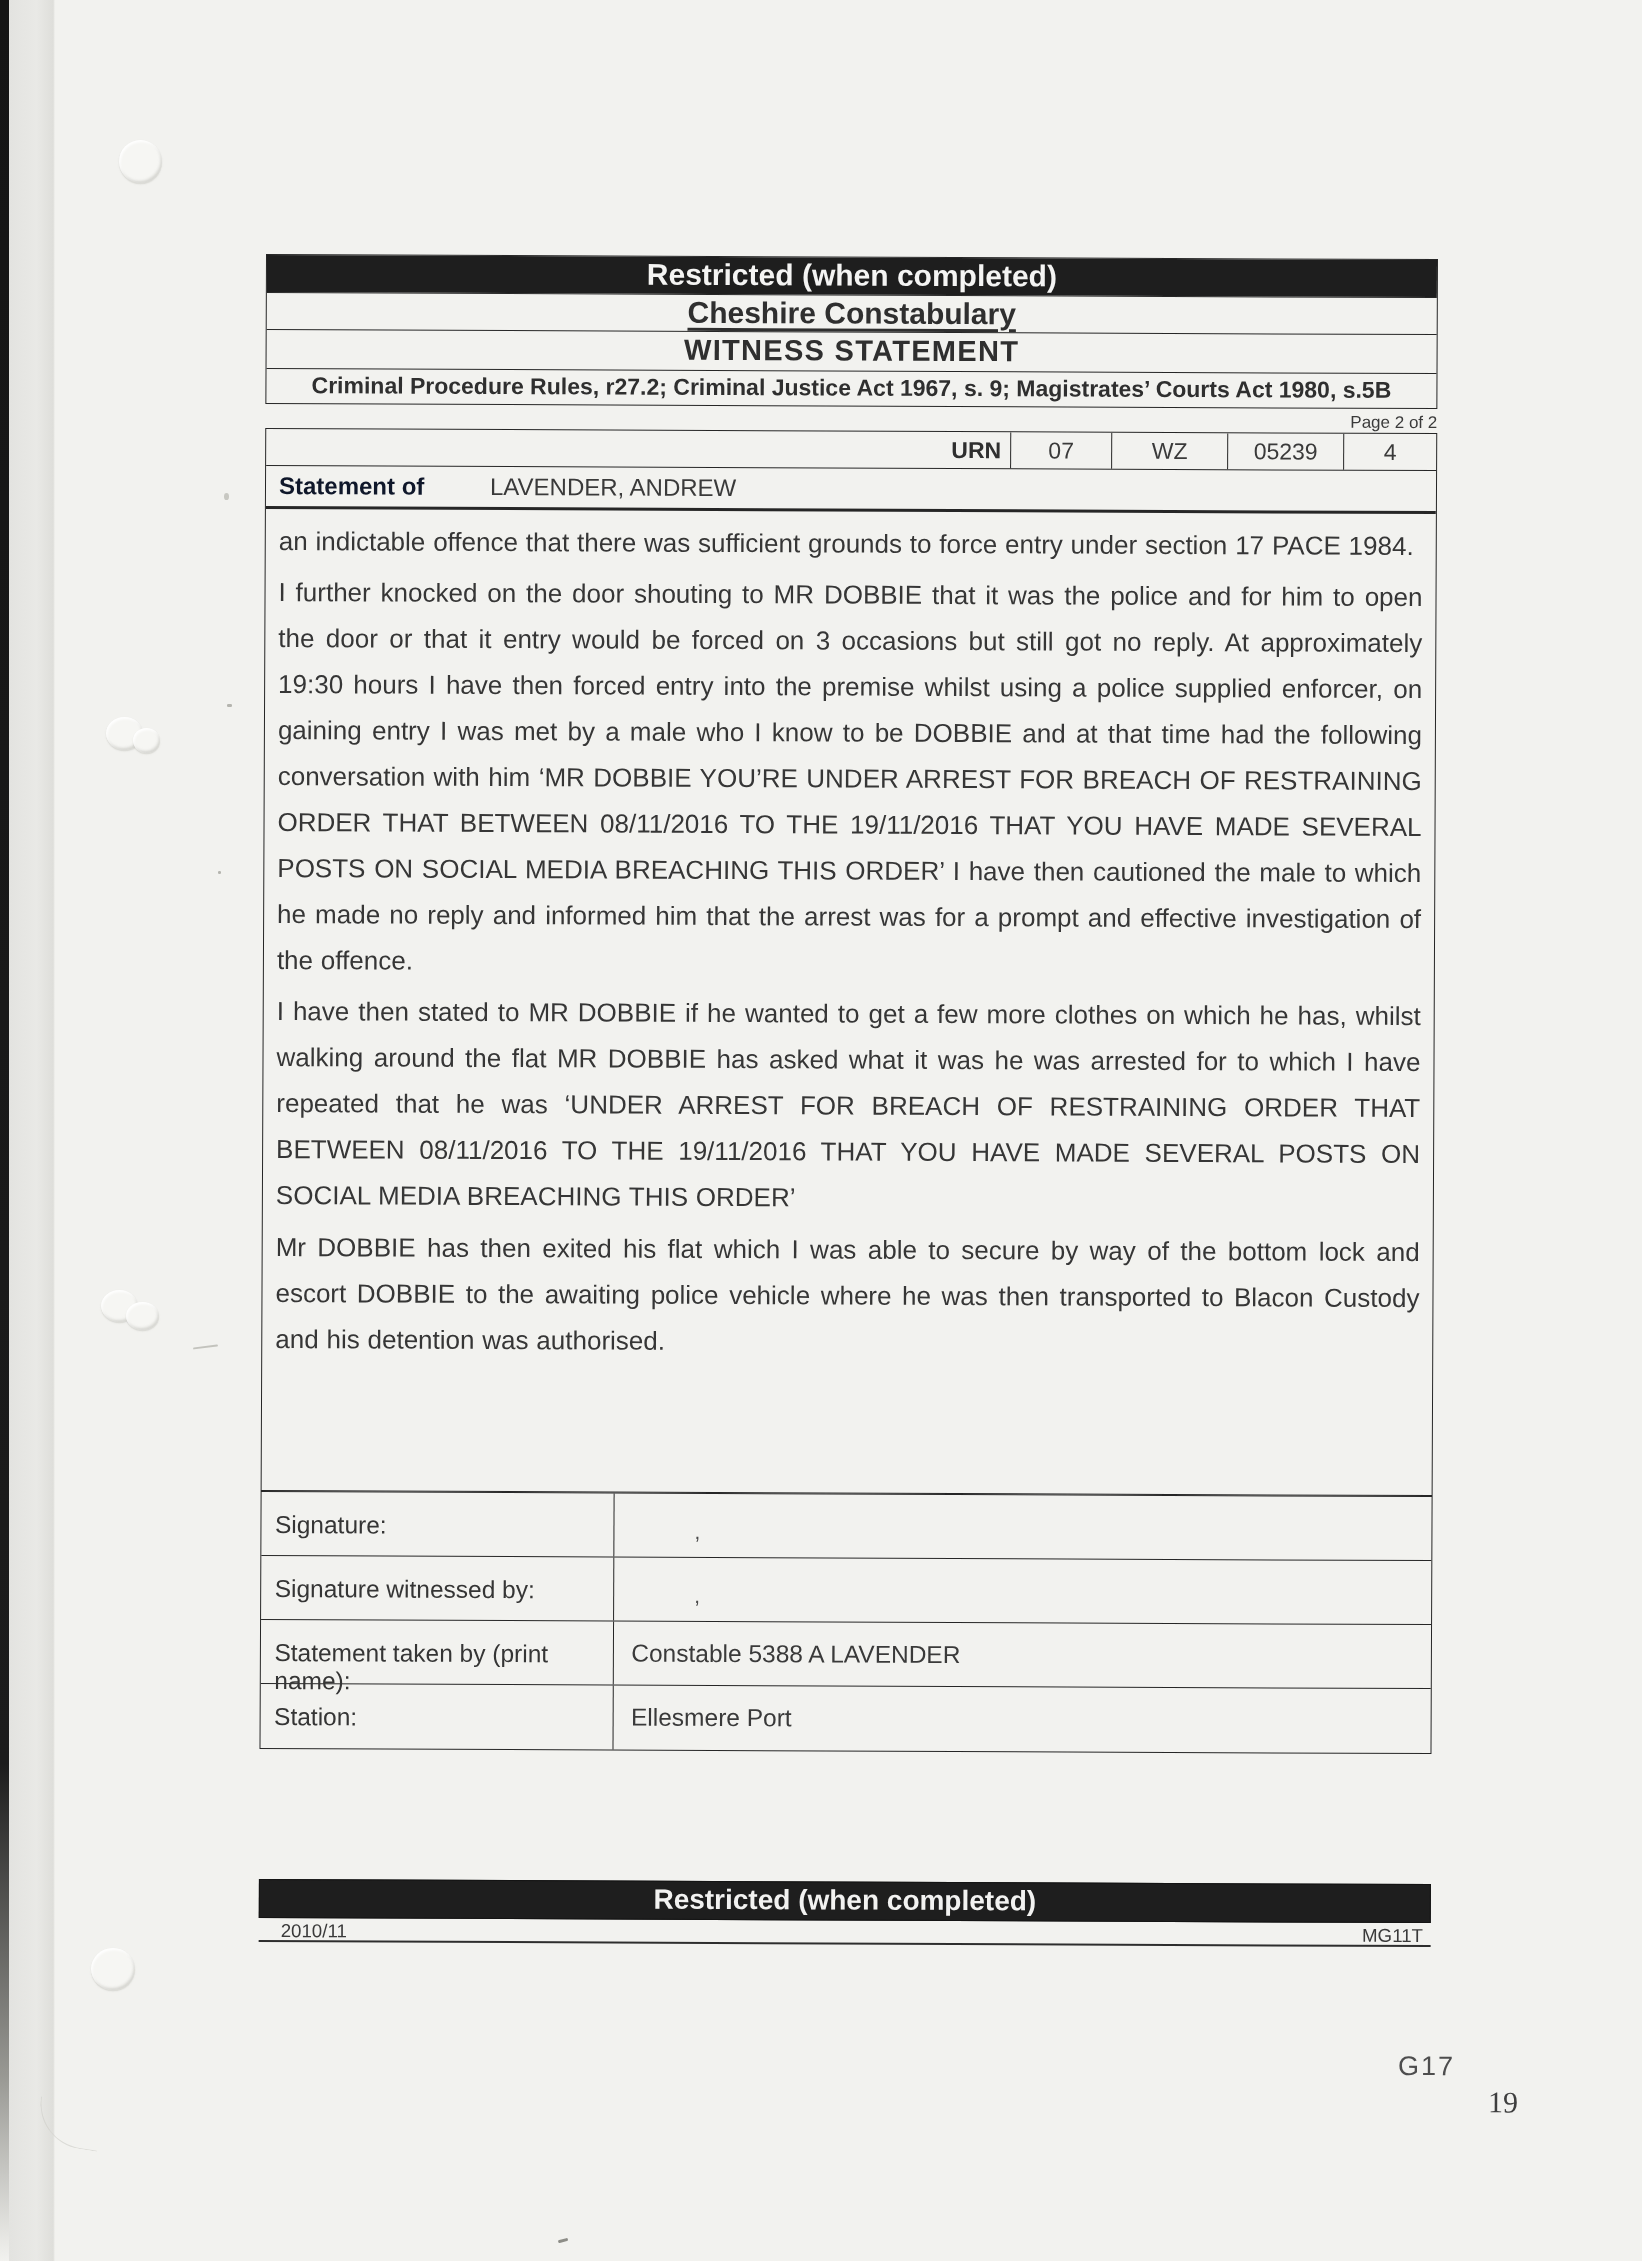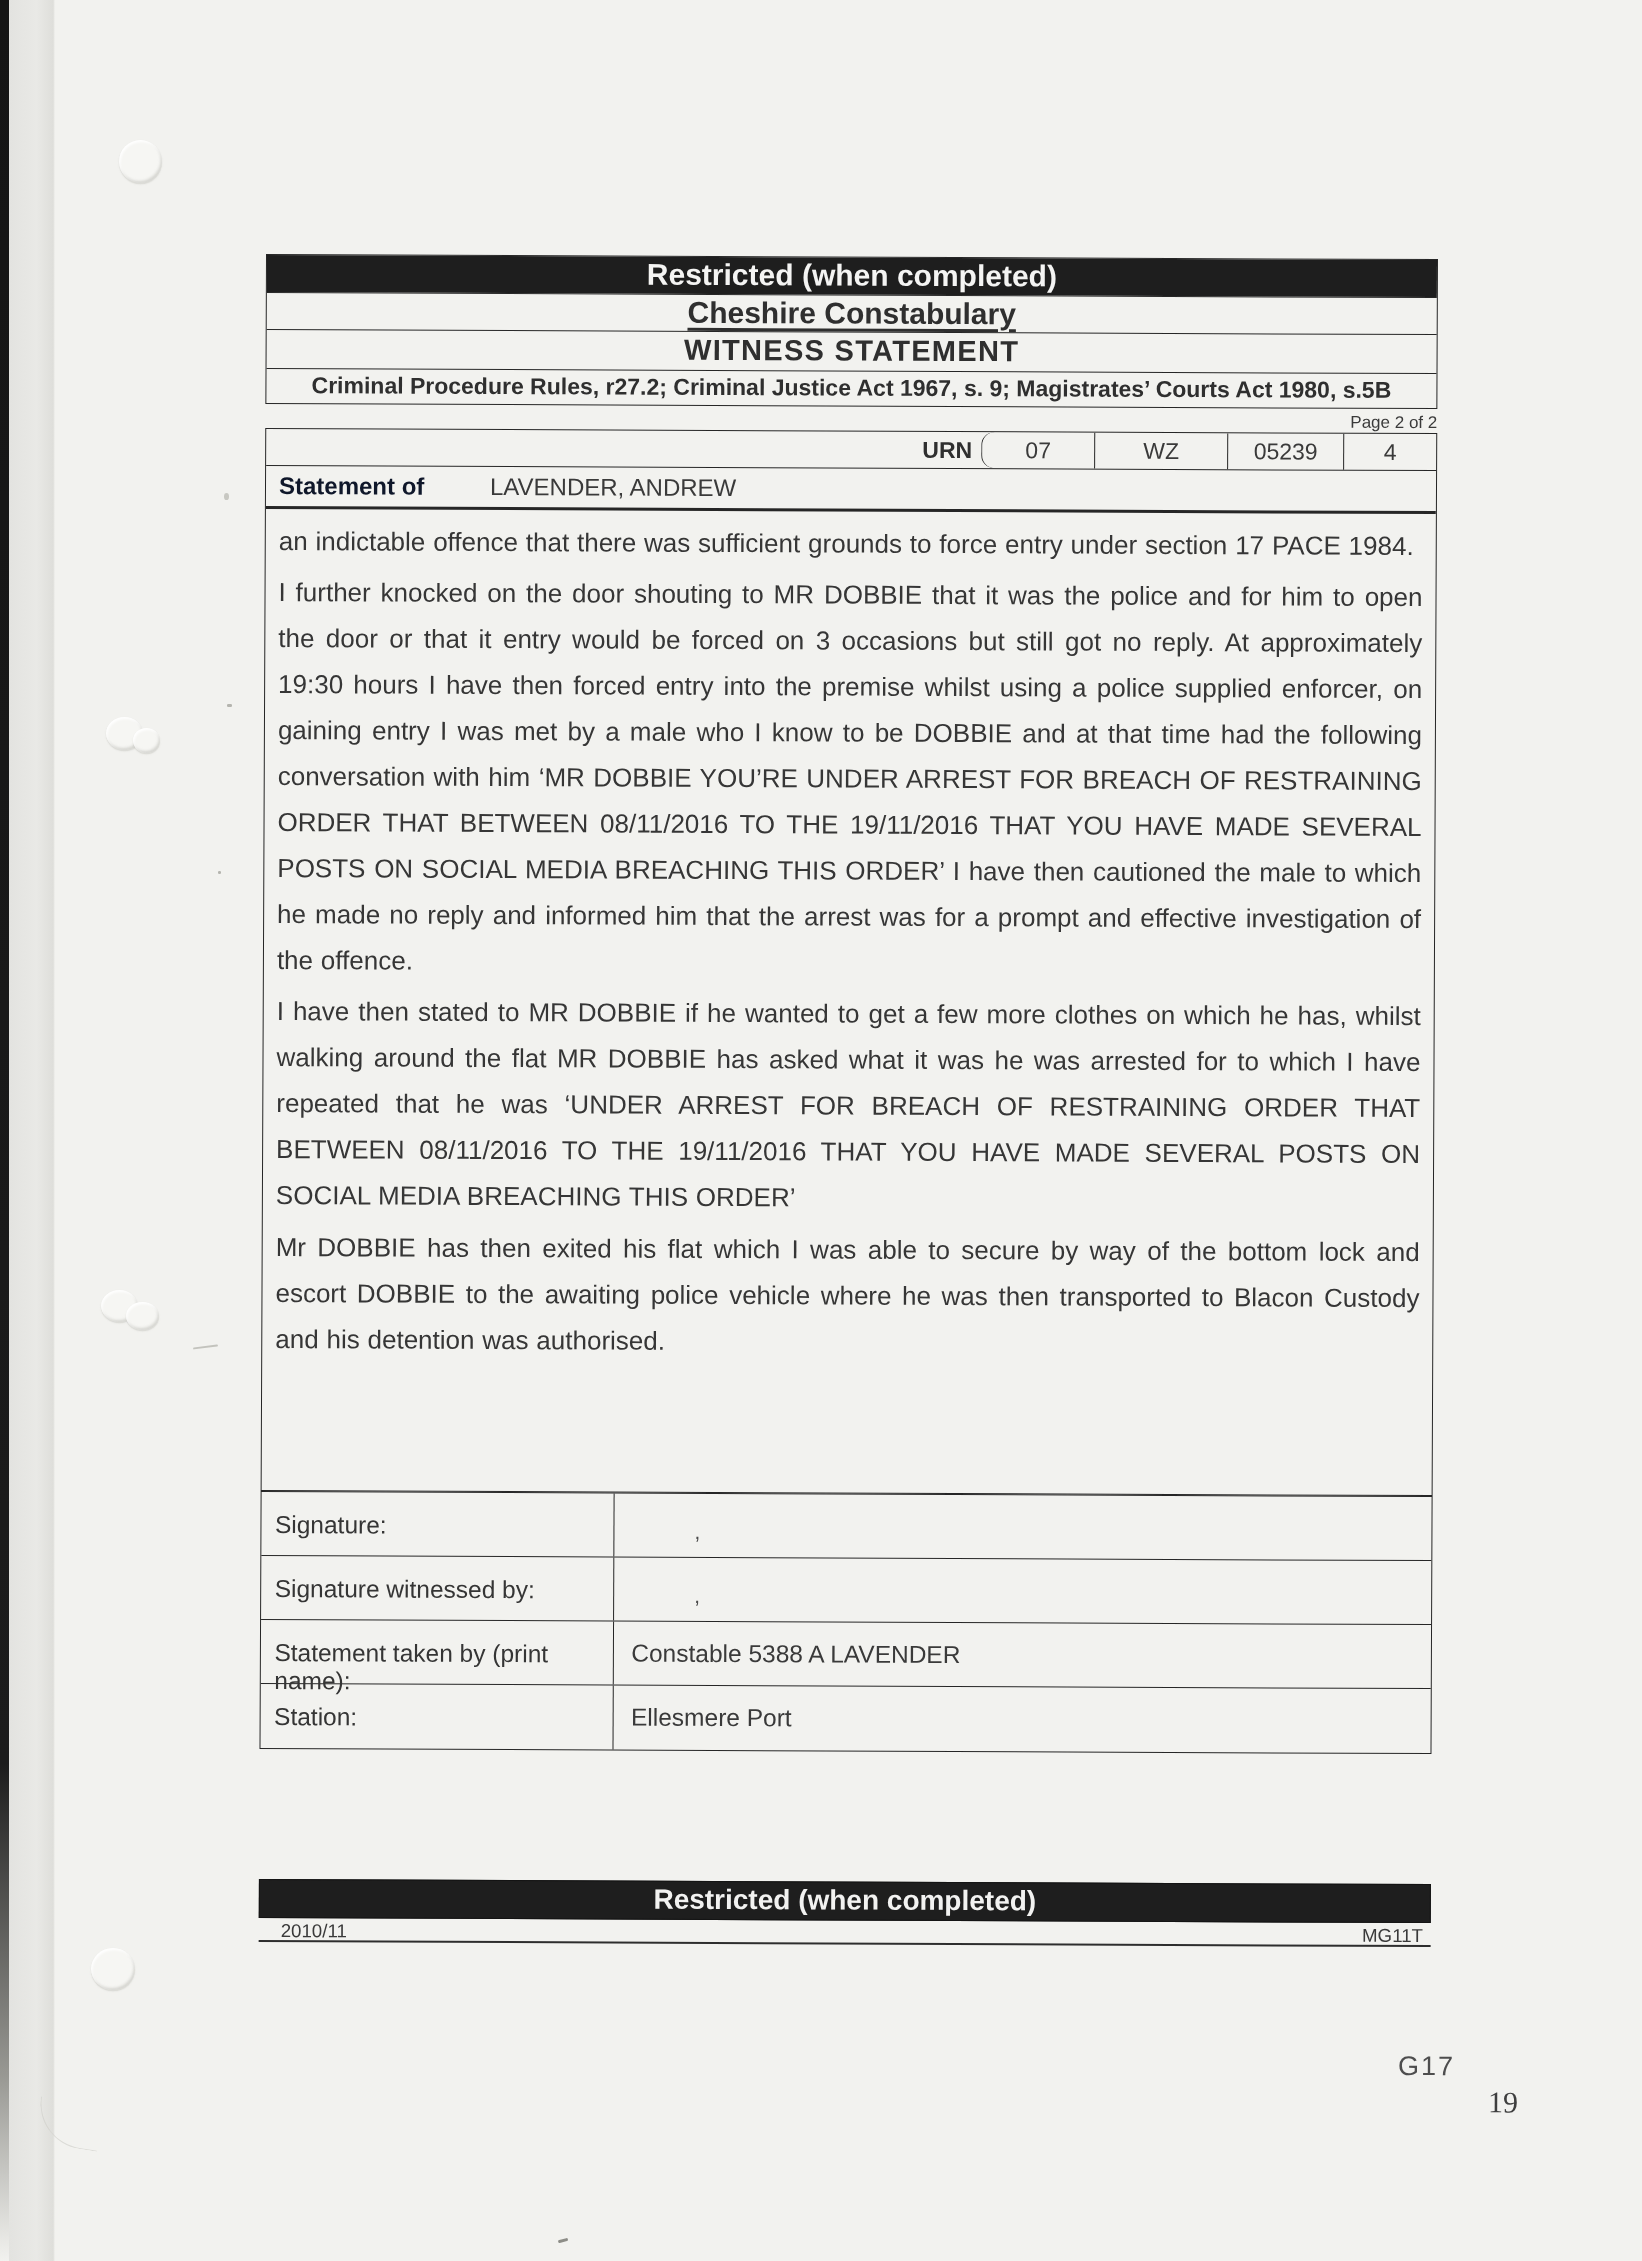--- a/index.html
+++ b/index.html
@@ -70,21 +70,21 @@
   .pageind{
     position:absolute; left:266px; top:408px; width:1172px;
     font-size:17px; text-align:right; color:#3a3a3a;
   }
 
   
   .mainbox{ position:absolute; left:266px; top:428px; width:1172px; height:1063px; border:1.9px solid #262626; overflow:hidden; }
   .urnrow{ display:flex; height:37px; border-bottom:1.9px solid #262626; font-size:23px; color:#3a3a3a; }
   .urnlabelcell{ flex:1; display:flex; align-items:center; justify-content:flex-end; padding-right:9px; font-weight:bold; color:#2f2f2f; }
   .urncell{ border-left:1.9px solid #262626; display:flex; align-items:center; justify-content:center; }
-  .uc1{ width:113px;border-radius:13px; } .uc2{ width:133px; } .uc3{ width:116px; } .uc4{ width:93px; }
+  .uc1{ width:101px; } .uc2{ width:116px; } .uc3{ width:116px; } .uc4{ width:93px; }
   .stmtrow{ display:flex; align-items:center; height:43px; border-bottom:3.2px solid #262626; font-size:24px; }
   .stmtlabel{ width:224px; padding-left:13px; font-weight:bold; color:#0f172a; }
   .stmtname{ color:#3a3a3a; }
   .bodyarea{ padding:9px 13px 0 13px; }
   .bodyarea p{
     font-size:26px; line-height:46px; text-align:justify; color:#363636;
     margin:0 0 5.2px 0; word-spacing:0.6px;
   }
 
   

